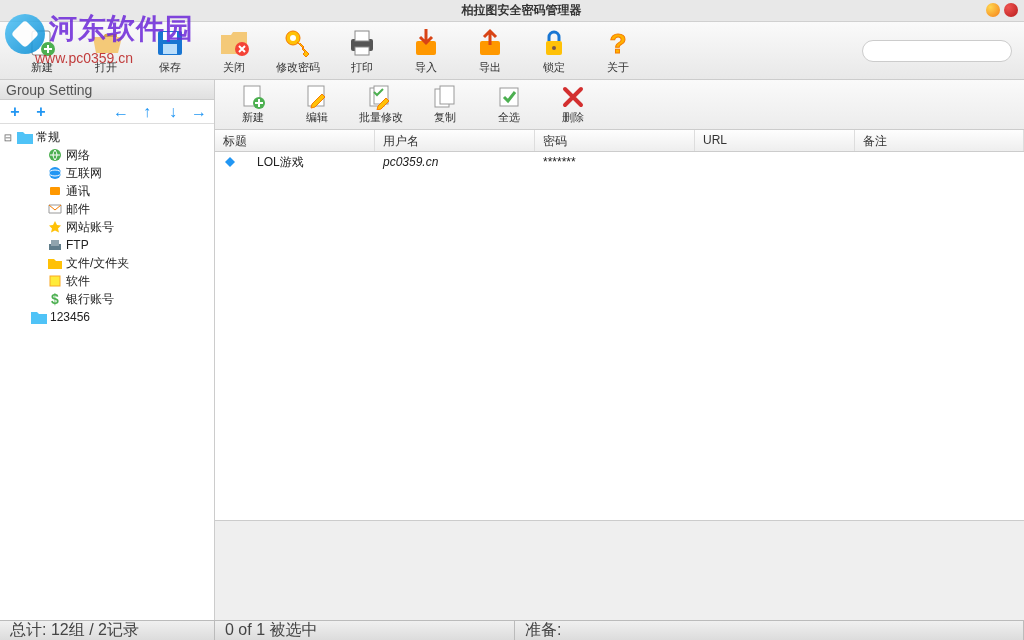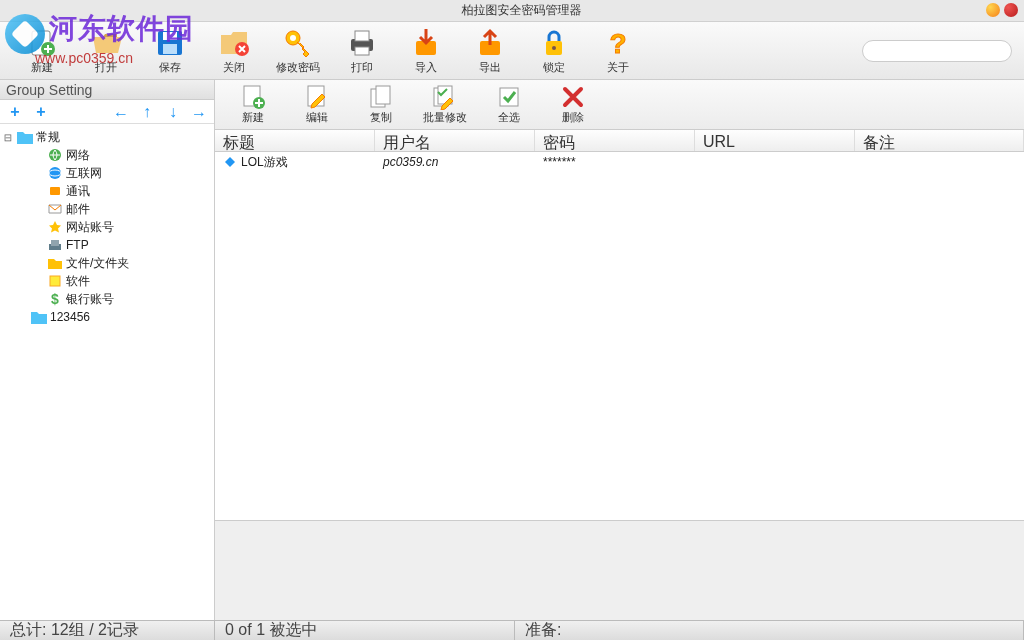--- a/index.html
+++ b/index.html
@@ -5,21 +5,21 @@
 * { margin: 0; padding: 0; box-sizing: border-box; font-family: "Microsoft YaHei", Arial, sans-serif; }
 body { width: 1024px; height: 640px; background: #f0f0f0; overflow: hidden; position: relative; }
 
 .watermark { position: absolute; top: 10px; left: 5px; z-index: 1; opacity: 0.85; pointer-events: none; }
 .watermark-text1 { font-size: 28px; font-weight: bold; color: #6d28d9; letter-spacing: 1px; }
 .watermark-text2 { font-size: 14px; color: #b91c1c; margin-left: 30px; margin-top: -4px; }
 .watermark-logo { display: inline-block; width: 40px; height: 40px; border-radius: 50%; background: linear-gradient(135deg, #4fc3f7, #0288d1); vertical-align: middle; margin-right: 4px; position: relative; }
 .watermark-logo::after { content: ""; position: absolute; width: 20px; height: 20px; background: #fff; border-radius: 4px; top: 10px; left: 10px; transform: rotate(45deg); }
 
 .titlebar { height: 22px; background: #e8e8e8; display: flex; align-items: center; justify-content: center; position: relative; border-bottom: 1px solid #d0d0d0; }
-.titlebar-title { font-size: 12px; font-weight: normal; color: #333; margin-left: 19px; }
+.titlebar-title { font-size: 12px; font-weight: bold; color: #333; margin-left: 19px; }
 .window-controls { position: absolute; right: 6px; top: 3px; display: flex; gap: 4px; }
 .wc-btn { width: 14px; height: 14px; border-radius: 50%; }
 .wc-min { background: radial-gradient(circle at 30% 30%, #ffd54f, #f57f17); }
 .wc-close { background: radial-gradient(circle at 30% 30%, #ef5350, #b71c1c); }
 
 .main-toolbar { height: 58px; background: linear-gradient(#fafafa, #e8e8e8); border-bottom: 1px solid #ccc; display: flex; align-items: center; padding: 0 10px; gap: 0; position: relative; }
 .tb-item { display: flex; flex-direction: column; align-items: center; justify-content: center; width: 64px; height: 52px; cursor: pointer; border-radius: 3px; }
 .tb-icon { width: 32px; height: 32px; display: flex; align-items: center; justify-content: center; }
 .tb-label { font-size: 11px; color: #333; margin-top: 1px; }
 .search-box { position: absolute; right: 12px; top: 50%; transform: translateY(-50%); width: 150px; height: 22px; background: #fff; border: 1px solid #ccc; border-radius: 11px; display: flex; align-items: center; padding: 0 8px; }
@@ -40,31 +40,31 @@
 .indent-1 { padding-left: 14px; }
 .indent-2 { padding-left: 30px; }
 
 .main-area { flex: 1; display: flex; flex-direction: column; background: #fff; }
 .sub-toolbar { height: 50px; background: linear-gradient(#fafafa, #ececec); border-bottom: 1px solid #ccc; display: flex; align-items: center; padding: 0 6px; }
 .stb-item { display: flex; flex-direction: column; align-items: center; width: 64px; height: 46px; cursor: pointer; justify-content: center; border-radius: 3px; }
 .stb-icon { width: 26px; height: 26px; display: flex; align-items: center; justify-content: center; }
 .stb-label { font-size: 11px; color: #333; }
 
 .table-area { flex: 1; display: flex; flex-direction: column; }
-.table-header { height: 22px; background: linear-gradient(#fefefe, #eee); border-bottom: 1px solid #ccc; display: flex; font-size: 16px; color: #333; }
+.table-header { height: 22px; background: linear-gradient(#fefefe, #eee); border-bottom: 1px solid #ccc; display: flex; font-size: 12px; color: #333; }
 .th { border-right: 1px solid #ddd; padding: 3px 8px; }
 .th-title { width: 160px; }
 .th-user { width: 160px; }
 .th-pass { width: 160px; }
 .th-url { width: 160px; }
 .th-note { flex: 1; }
 .table-body { flex: 1; background: #fff; overflow: auto; }
 .table-row { display: flex; height: 20px; font-size: 12px; color: #222; align-items: center; }
 .td { padding: 0 8px; overflow: hidden; white-space: nowrap; }
-.td-title { width: 160px; display: flex; align-items: center; gap: 4px; }
+.td-title { width: 160px; display: flex; align-items: center; gap: 20px; }
 .td-user { width: 160px; font-style: italic; }
 .td-pass { width: 160px; }
 .td-url { width: 160px; }
 .td-note { flex: 1; }
 
 .detail-pane { height: 100px; background: #efefef; border-top: 1px solid #ccc; }
 
 .statusbar { height: 20px; background: linear-gradient(#f0f0f0, #dcdcdc); border-top: 1px solid #bbb; display: flex; align-items: center; font-size: 16px; color: #444; }
 .status-cell { padding: 0 10px; border-right: 1px solid #bbb; height: 100%; display: flex; align-items: center; }
 .sc1 { width: 215px; }
@@ -330,36 +330,36 @@
             <svg width="26" height="26" viewBox="0 0 26 26">
               <rect x="4" y="2" width="16" height="20" fill="#fff" stroke="#999"></rect>
               <path d="M8 20l10-10 3 3-10 10-4 1z" fill="#ffc107" stroke="#f57c00"></path>
             </svg>
           </div>
         <span class="stb-label">编辑</span>
       </div>
       <div class="stb-item">
         <div class="stb-icon">
             <svg width="26" height="26" viewBox="0 0 26 26">
-              <rect x="3" y="5" width="14" height="18" fill="#fff" stroke="#999"></rect>
-              <rect x="8" y="2" width="14" height="18" fill="#fff" stroke="#999"></rect>
-            </svg>
-          </div>
-        <span class="stb-label">复制</span>
-      </div>
-      <div class="stb-item">
-        <div class="stb-icon">
-            <svg width="26" height="26" viewBox="0 0 26 26">
               <rect x="2" y="4" width="14" height="18" fill="#fff" stroke="#999"></rect>
               <rect x="6" y="2" width="14" height="18" fill="#fff" stroke="#999"></rect>
               <path d="M6 8l3 3 6-6" stroke="#4caf50" stroke-width="2" fill="none"></path>
               <path d="M10 22l8-8 3 3-8 8-4 1z" fill="#ffc107" stroke="#f57c00"></path>
             </svg>
           </div>
         <span class="stb-label">批量修改</span>
+      </div>
+      <div class="stb-item">
+        <div class="stb-icon">
+            <svg width="26" height="26" viewBox="0 0 26 26">
+              <rect x="3" y="5" width="14" height="18" fill="#fff" stroke="#999"></rect>
+              <rect x="8" y="2" width="14" height="18" fill="#fff" stroke="#999"></rect>
+            </svg>
+          </div>
+        <span class="stb-label">复制</span>
       </div>
       <div class="stb-item">
         <div class="stb-icon">
             <svg width="26" height="26" viewBox="0 0 26 26">
               <rect x="4" y="4" width="18" height="18" fill="#fff" stroke="#999"></rect>
               <path d="M8 13l4 4 7-9" stroke="#4caf50" stroke-width="3" fill="none"></path>
             </svg>
           </div>
         <span class="stb-label">全选</span>
       </div>

